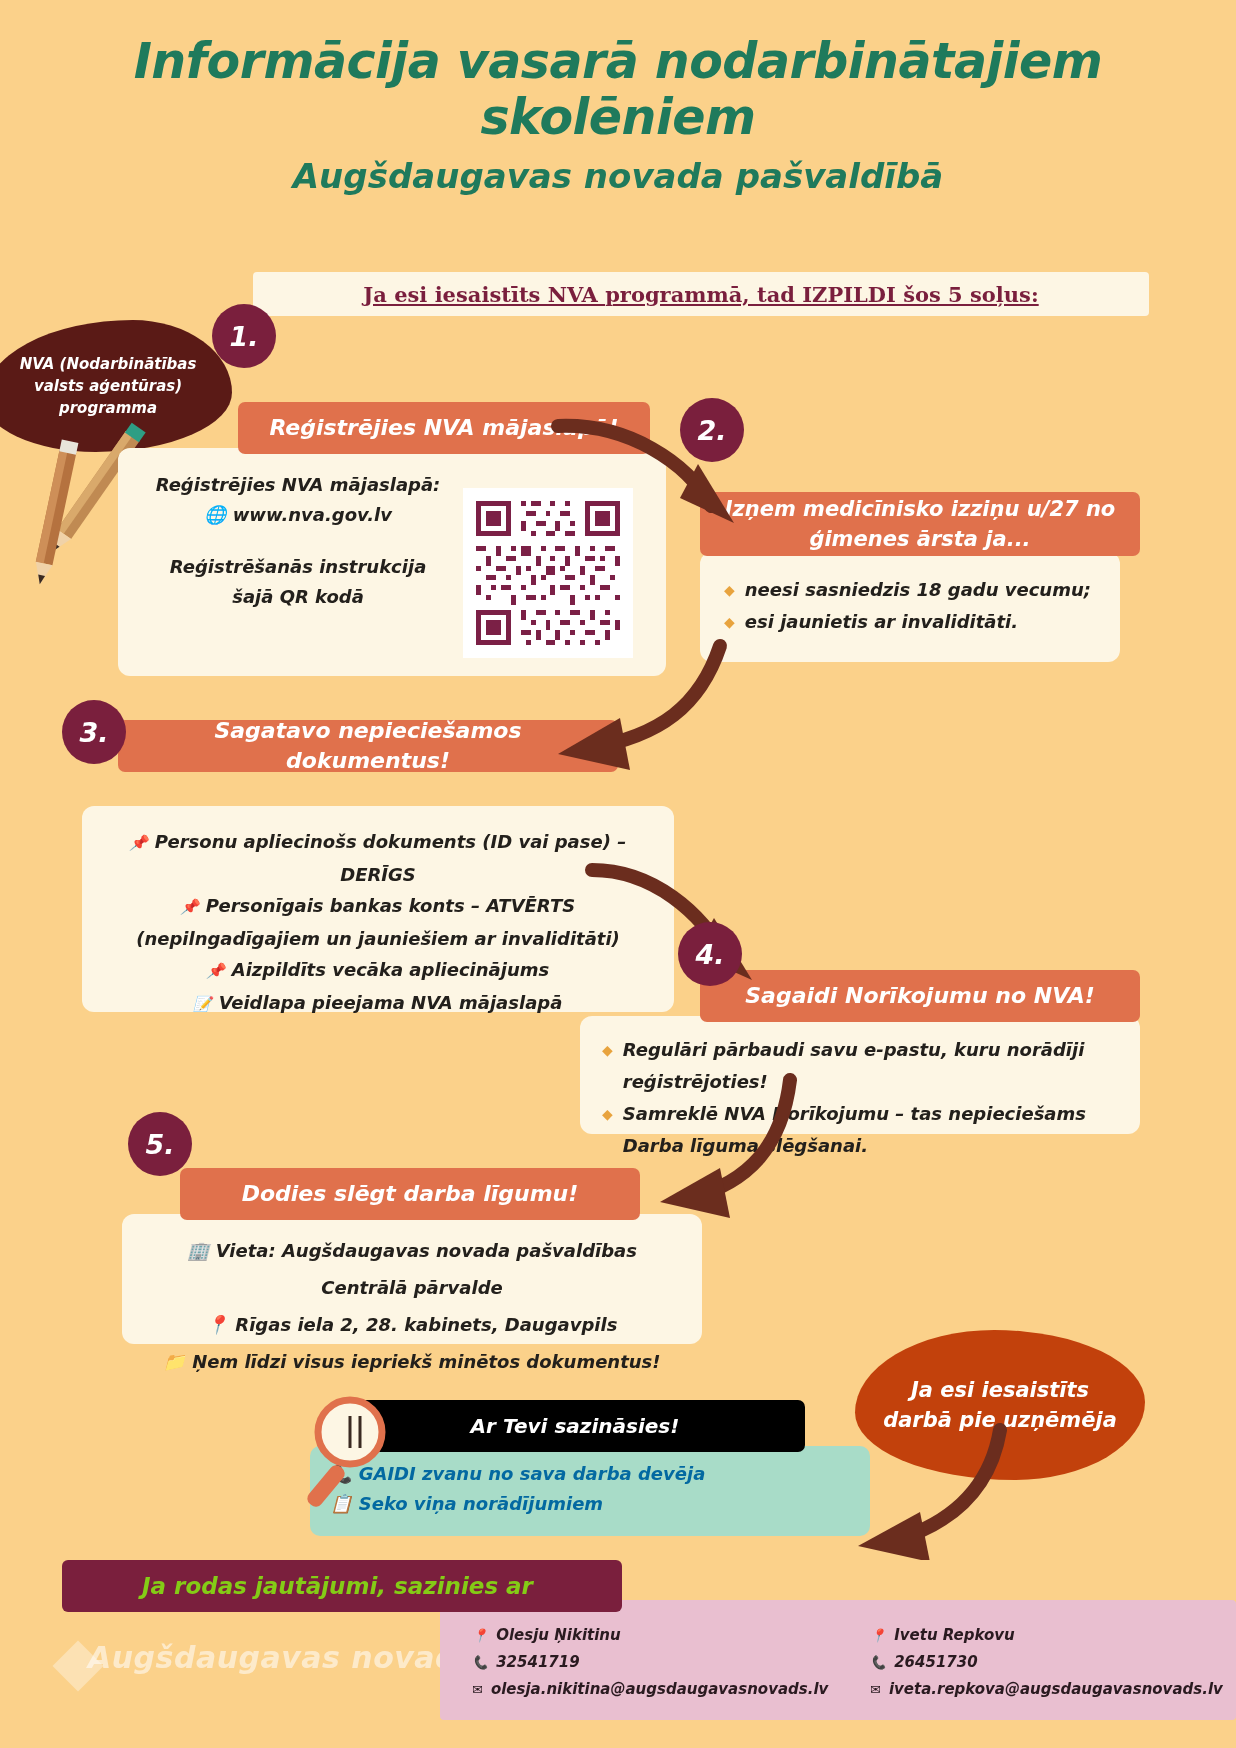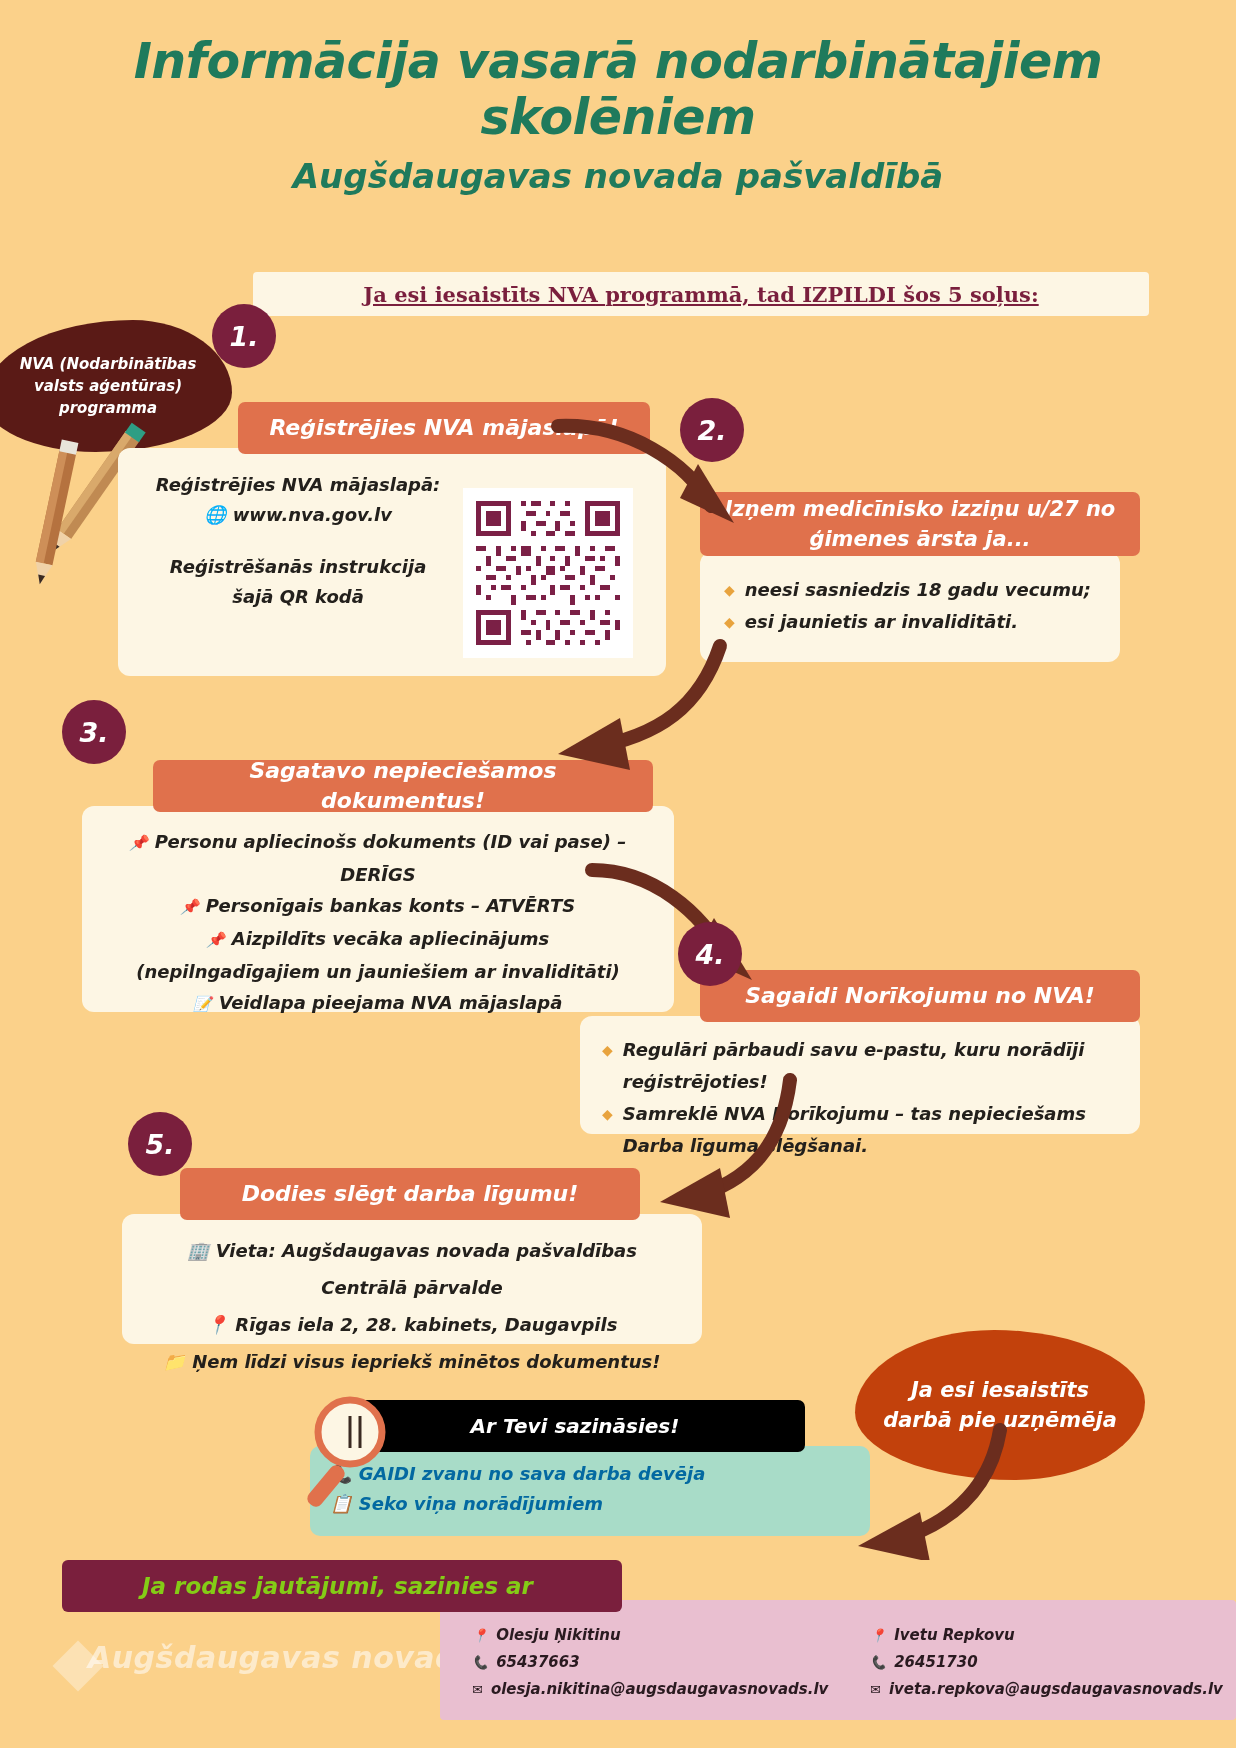--- a/index.html
+++ b/index.html
@@ -86,21 +86,21 @@
         background: #FFFFFF; padding: 8px; }
   .qr svg { display: block; }
 
   
   #step2-head { left: 700px; top: 492px; width: 440px; height: 64px; font-size: 21px; }
   #step2-card { left: 700px; top: 552px; width: 420px; height: 110px; padding: 22px 24px; }
   .bullet-row { display: flex; align-items: flex-start; gap: 10px; font-size: 18px; line-height: 32px; }
   .dia { color: #E8A33D; font-size: 14px; line-height: 32px; }
 
   
-  #step3-head { left: 118px; top: 760px; width: 500px; height: 52px; margin-left: 35px; }
+  #step3-head { left: 118px; top: 720px; width: 500px; height: 52px; }
   #step3-card { left: 82px; top: 806px; width: 592px; height: 206px;
                 text-align: center; font-size: 18px; line-height: 31px; padding: 20px 26px; }
 
   
   #step4-head { left: 700px; top: 970px; width: 440px; height: 52px; }
   #step4-card { left: 580px; top: 1016px; width: 560px; height: 118px;
                 font-size: 17px; line-height: 30px; padding: 18px 22px; }
 
   
   #step5-head { left: 180px; top: 1168px; width: 460px; height: 52px; }
@@ -369,25 +369,25 @@
   </div>
   <div class="card" id="step3-card">
     <div>
       <span class="pin">📌</span>
       <span>Personu apliecinošs dokuments (ID vai pase) – DERĪGS</span>
     </div>
     <div>
       <span class="pin">📌</span>
       <span>Personīgais bankas konts – ATVĒRTS</span>
     </div>
+    <div>(nepilngadīgajiem un jauniešiem ar invaliditāti)</div>
     <div>
       <span class="pin">📌</span>
       <span>Aizpildīts vecāka apliecinājums</span>
     </div>
-    <div>(nepilngadīgajiem un jauniešiem ar invaliditāti)</div>
     <div>
       <span class="pin">📝</span>
       <span>Veidlapa pieejama NVA mājaslapā</span>
     </div>
   </div>
 
   <div class="badge" style="left:678px; top:922px;">
     <span>4.</span>
   </div>
   <div class="step-head" id="step4-head">
@@ -460,21 +460,21 @@
   </div>
 
   <div id="footer-card">
     <div class="contact-col">
       <div class="c-row">
         <span class="c-ico">📍</span>
         <span>Olesju Ņikitinu</span>
       </div>
       <div class="c-row">
         <span class="c-ico">📞</span>
-        <span>65437663</span>
+        <span>32541719</span>
       </div>
       <div class="c-row">
         <span class="c-ico">✉</span>
         <span>olesja.nikitina@augsdaugavasnovads.lv</span>
       </div>
     </div>
     <div class="contact-col">
       <div class="c-row">
         <span class="c-ico">📍</span>
         <span>Ivetu Repkovu</span>

